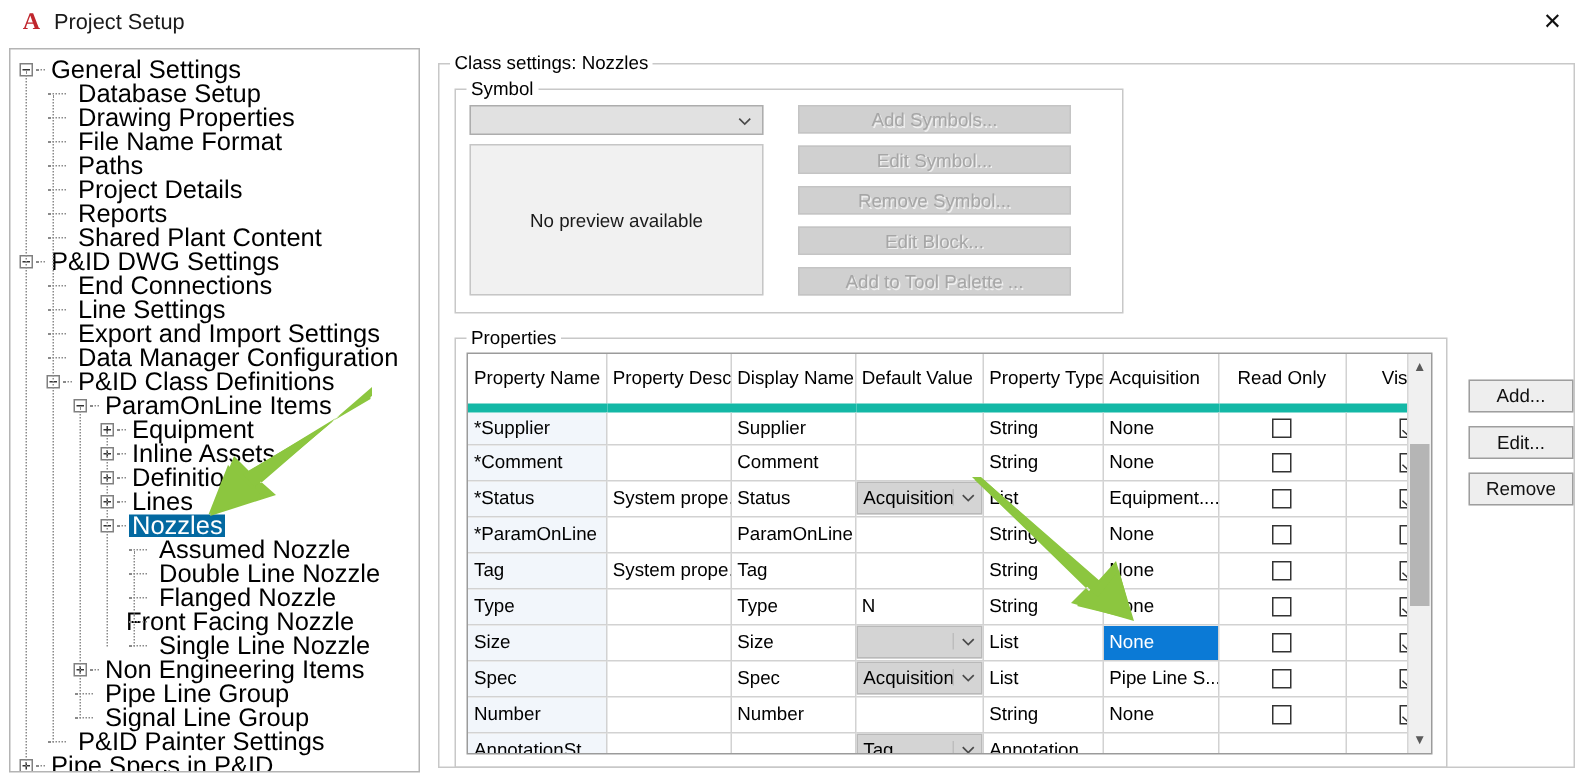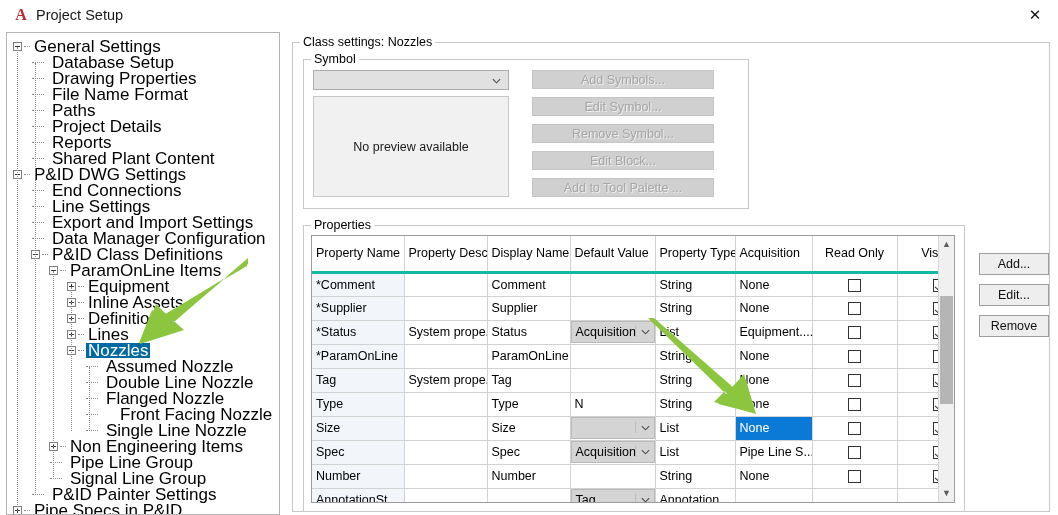--- a/index.html
+++ b/index.html
@@ -209,21 +209,21 @@
     overflow: hidden;
     white-space: nowrap;
     text-align: left;
     font-weight: normal;
     vertical-align: middle;
     box-sizing: border-box;
   }
   table.prop thead th {
     height: 36px;
     background: #ffffff;
-    border-bottom: 3px solid #14b8a6;
+    border-bottom: 6px solid #14b8a6;
     vertical-align: middle;
     line-height: 13px;
   }
   table.prop th.ctr, table.prop td.ctr { text-align: center; }
   tr.prop-row td.first { background: #f2f6fb; }
   td.selcell {
     background: #0b7ad6;
     color: #ffffff;
   }
 
@@ -332,21 +332,21 @@
       <div class="tree-row" style="position: absolute; left: 0px; right: 0px; top: 214px;"><span class="exp" style="left: 24px;"></span><span class="dots" style="left: 35px; width: 6px;"></span><span class="tree-label" style="margin-left: 43px;">P&amp;ID Class Definitions</span></div>
       <div class="tree-row" style="position: absolute; left: 0px; right: 0px; top: 230px;"><span class="exp" style="left: 42px;"></span><span class="dots" style="left: 53px; width: 6px;"></span><span class="tree-label" style="margin-left: 61px;">ParamOnLine Items</span></div>
       <div class="tree-row" style="position: absolute; left: 0px; right: 0px; top: 246px;"><span class="exp plus" style="left: 60px;"></span><span class="dots" style="left: 71px; width: 6px;"></span><span class="tree-label" style="margin-left: 79px;">Equipment</span></div>
       <div class="tree-row" style="position: absolute; left: 0px; right: 0px; top: 262px;"><span class="exp plus" style="left: 60px;"></span><span class="dots" style="left: 71px; width: 6px;"></span><span class="tree-label" style="margin-left: 79px;">Inline Assets</span></div>
       <div class="tree-row" style="position: absolute; left: 0px; right: 0px; top: 278px;"><span class="exp plus" style="left: 60px;"></span><span class="dots" style="left: 71px; width: 6px;"></span><span class="tree-label" style="margin-left: 79px;">Definitions</span></div>
       <div class="tree-row" style="position: absolute; left: 0px; right: 0px; top: 294px;"><span class="exp plus" style="left: 60px;"></span><span class="dots" style="left: 71px; width: 6px;"></span><span class="tree-label" style="margin-left: 79px;">Lines</span></div>
       <div class="tree-row" style="position: absolute; left: 0px; right: 0px; top: 310px;"><span class="exp" style="left: 60px;"></span><span class="dots" style="left: 71px; width: 6px;"></span><span class="tree-label sel" style="margin-left: 79px;">Nozzles</span></div>
       <div class="tree-row" style="position: absolute; left: 0px; right: 0px; top: 326px;"><span class="dots" style="left: 79px; width: 12px;"></span><span class="tree-label" style="margin-left: 97px;">Assumed Nozzle</span></div>
       <div class="tree-row" style="position: absolute; left: 0px; right: 0px; top: 342px;"><span class="dots" style="left: 79px; width: 12px;"></span><span class="tree-label" style="margin-left: 97px;">Double Line Nozzle</span></div>
       <div class="tree-row" style="position: absolute; left: 0px; right: 0px; top: 358px;"><span class="dots" style="left: 79px; width: 12px;"></span><span class="tree-label" style="margin-left: 97px;">Flanged Nozzle</span></div>
-      <div class="tree-row" style="position: absolute; left: 0px; right: 0px; top: 374px;"><span class="dots" style="left: 79px; width: 12px;"></span><span class="tree-label" style="margin-left: 111px;">Front Facing Nozzle</span></div>
+      <div class="tree-row" style="position: absolute; left: 0px; right: 0px; top: 374px;"><span class="dots" style="left: 79px; width: 12px;"></span><span class="tree-label" style="margin-left: 75px;">Front Facing Nozzle</span></div>
       <div class="tree-row" style="position: absolute; left: 0px; right: 0px; top: 390px;"><span class="dots" style="left: 79px; width: 12px;"></span><span class="tree-label" style="margin-left: 97px;">Single Line Nozzle</span></div>
       <div class="tree-row" style="position: absolute; left: 0px; right: 0px; top: 406px;"><span class="exp plus" style="left: 42px;"></span><span class="dots" style="left: 53px; width: 6px;"></span><span class="tree-label" style="margin-left: 61px;">Non Engineering Items</span></div>
       <div class="tree-row" style="position: absolute; left: 0px; right: 0px; top: 422px;"><span class="dots" style="left: 43px; width: 12px;"></span><span class="tree-label" style="margin-left: 61px;">Pipe Line Group</span></div>
       <div class="tree-row" style="position: absolute; left: 0px; right: 0px; top: 438px;"><span class="dots" style="left: 43px; width: 12px;"></span><span class="tree-label" style="margin-left: 61px;">Signal Line Group</span></div>
       <div class="tree-row" style="position: absolute; left: 0px; right: 0px; top: 454px;"><span class="dots" style="left: 25px; width: 12px;"></span><span class="tree-label" style="margin-left: 43px;">P&amp;ID Painter Settings</span></div>
       <div class="tree-row" style="position: absolute; left: 0px; right: 0px; top: 470px;"><span class="exp plus" style="left: 6px;"></span><span class="dots" style="left: 17px; width: 6px;"></span><span class="tree-label" style="margin-left: 25px;">Pipe Specs in P&amp;ID</span></div>
       <span class="vline" style="left: 10px; top: 14px; height: 464px;"></span>
       <span class="vline" style="left: 28px; top: 30px; height: 432px;"></span>
       <span class="vline" style="left: 46px; top: 238px; height: 208px;"></span>
       <span class="vline" style="left: 64px; top: 254px; height: 144px;"></span>
@@ -392,33 +392,33 @@
                   <th style="width: 83px;">Display Name</th>
                   <th style="width: 85px;">Default Value</th>
                   <th style="width: 80px;">Property Type</th>
                   <th style="width: 77px;">Acquisition</th>
                   <th class="ctr" style="width: 85px;">Read Only</th>
                   <th class="ctr" style="width: 85px;">Visible</th>
                 </tr>
               </thead>
             <tbody>
                 <tr class="prop-row">
-                  <td class="first">*Comment</td>
-                  <td></td>
-                  <td>Comment</td>
+                  <td class="first">*Supplier</td>
+                  <td></td>
+                  <td>Supplier</td>
                   <td></td>
                   <td>String</td>
                   <td>None</td>
                   <td class="ctr"><span class="cb"></span></td>
                   <td class="ctr"><span class="cb checked"></span></td>
                 </tr>
                 <tr class="prop-row">
-                  <td class="first">*Supplier</td>
-                  <td></td>
-                  <td>Supplier</td>
+                  <td class="first">*Comment</td>
+                  <td></td>
+                  <td>Comment</td>
                   <td></td>
                   <td>String</td>
                   <td>None</td>
                   <td class="ctr"><span class="cb"></span></td>
                   <td class="ctr"><span class="cb checked"></span></td>
                 </tr>
                 <tr class="prop-row">
                   <td class="first">*Status</td>
                   <td>System prope...</td>
                   <td>Status</td>

